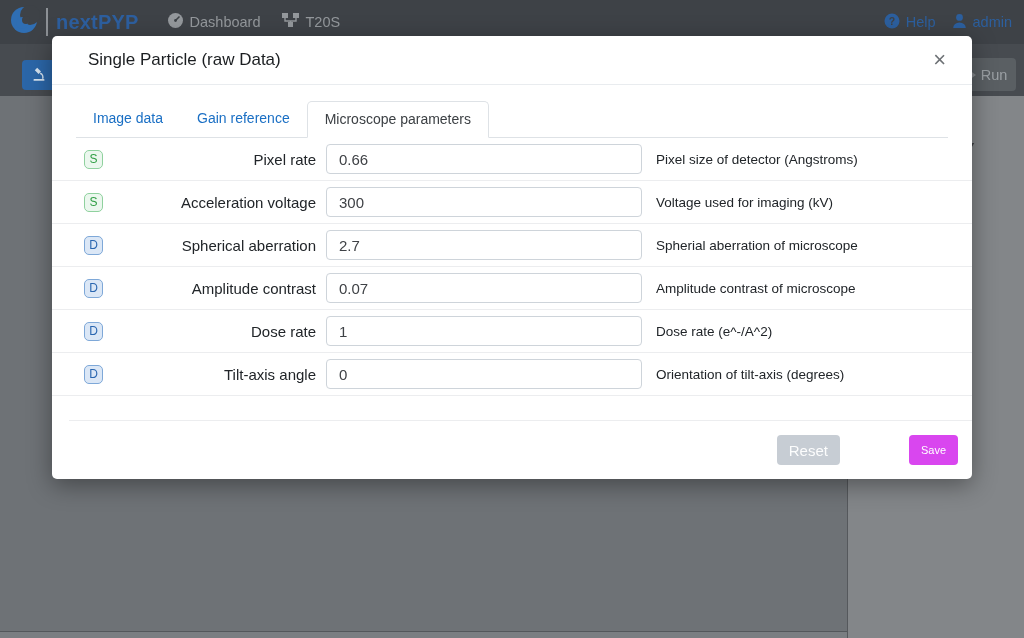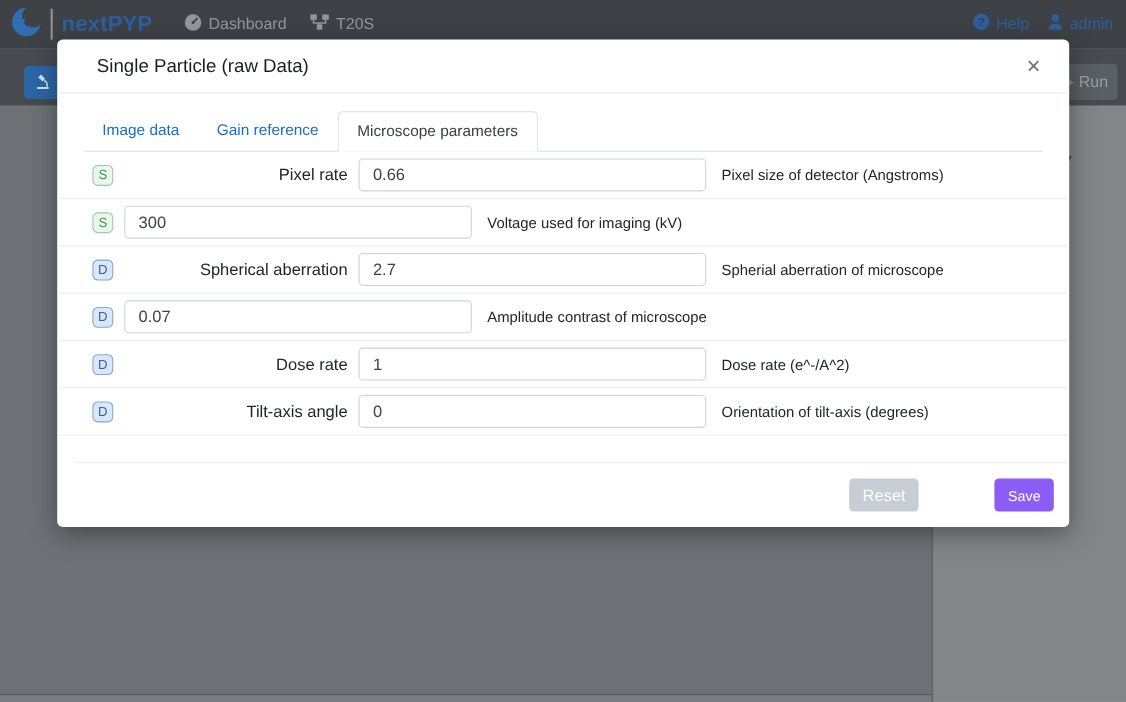--- a/index.html
+++ b/index.html
@@ -53,22 +53,22 @@
   .badge-d { color:#2a66b0; background:#dbe7f6; border:1px solid #7ea8d8; }
   .plabel { width:213px; text-align:right; font-size:15px; color:#212529; flex:none; }
   .pinput { margin-left:10px; width:316px; height:30px; border:1px solid #ced4da; border-radius:4px;
             padding:0 12px; font-size:15px; color:#3f4246; font-family:inherit; flex:none; outline:none; }
   .pdesc { margin-left:14px; font-size:13.5px; color:#212529; }
 
   .modal-footer { position:absolute; left:17px; right:0; bottom:0; height:59px; border-top:1px solid #ecedef;
                   display:flex; align-items:center; justify-content:flex-end; padding:0 14px;gap:16px; }
   .btn-reset { height:30px; padding:0 12px; background:#c7cdd4; color:rgba(255,255,255,.95); border:none;
                border-radius:4px; font-size:15px; font-family:inherit; margin-right:53px; }
-  .btn-save { height:30px; padding:0 12px; background:#8b5cf6; color:#ffffff; border:none;
-              border-radius:4px; font-size:13px; font-family:inherit; cursor:pointer; }
+  .btn-save { height:30px; padding:0 12px; background:#d946ef; color:#ffffff; border:none;
+              border-radius:4px; font-size:11px; font-family:inherit; cursor:pointer; }
 </style>
 </head>
 <body>
 
 <div id="screen">
 
   <nav class="navbar">
     <div class="brand-wrap">
       <span>
         <svg width="34" height="34" viewBox="0 0 34 34">
@@ -165,31 +165,33 @@
 
     <div class="rows">
       <div class="prow">
         <span class="pbadge badge-s">S</span>
         <label class="plabel">Pixel rate</label>
         <input class="pinput" type="text" value="0.66" style="">
         <span class="pdesc">Pixel size of detector (Angstroms)</span>
       </div>
       <div class="prow">
         <span class="pbadge badge-s">S</span>
+        <label class="plabel">Acceleration voltage</label>
         <input class="pinput" type="text" value="300" style="">
         <span class="pdesc">Voltage used for imaging (kV)</span>
       </div>
       <div class="prow">
         <span class="pbadge badge-d">D</span>
         <label class="plabel">Spherical aberration</label>
         <input class="pinput" type="text" value="2.7" style="">
         <span class="pdesc">Spherial aberration of microscope</span>
       </div>
       <div class="prow">
         <span class="pbadge badge-d">D</span>
+        <label class="plabel">Amplitude contrast</label>
         <input class="pinput" type="text" value="0.07" style="">
         <span class="pdesc">Amplitude contrast of microscope</span>
       </div>
       <div class="prow">
         <span class="pbadge badge-d">D</span>
         <label class="plabel">Dose rate</label>
         <input class="pinput" type="text" value="1" style="">
         <span class="pdesc">Dose rate (e^-/A^2)</span>
       </div>
       <div class="prow">

